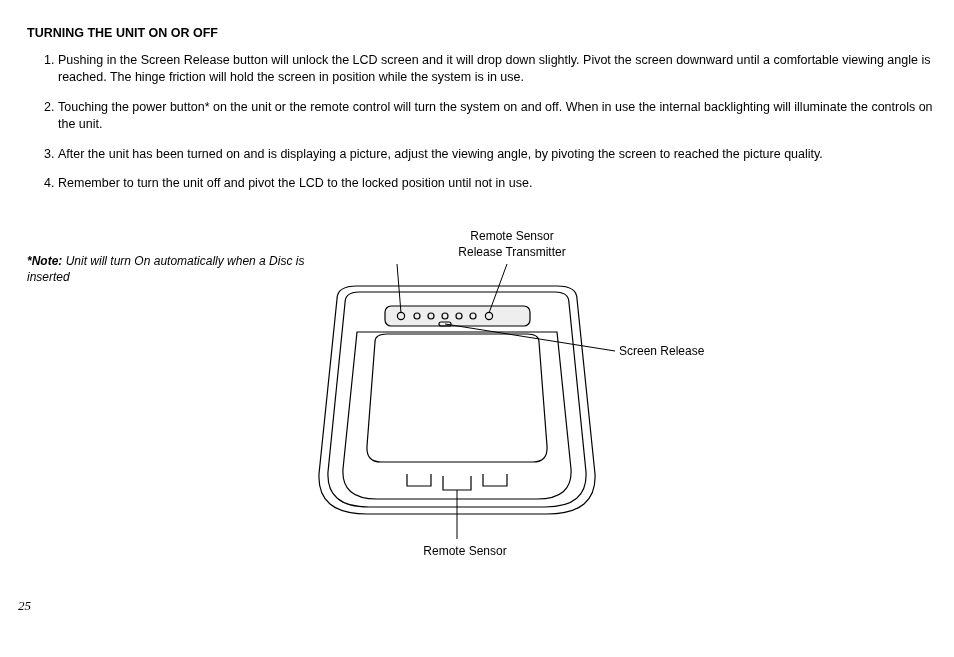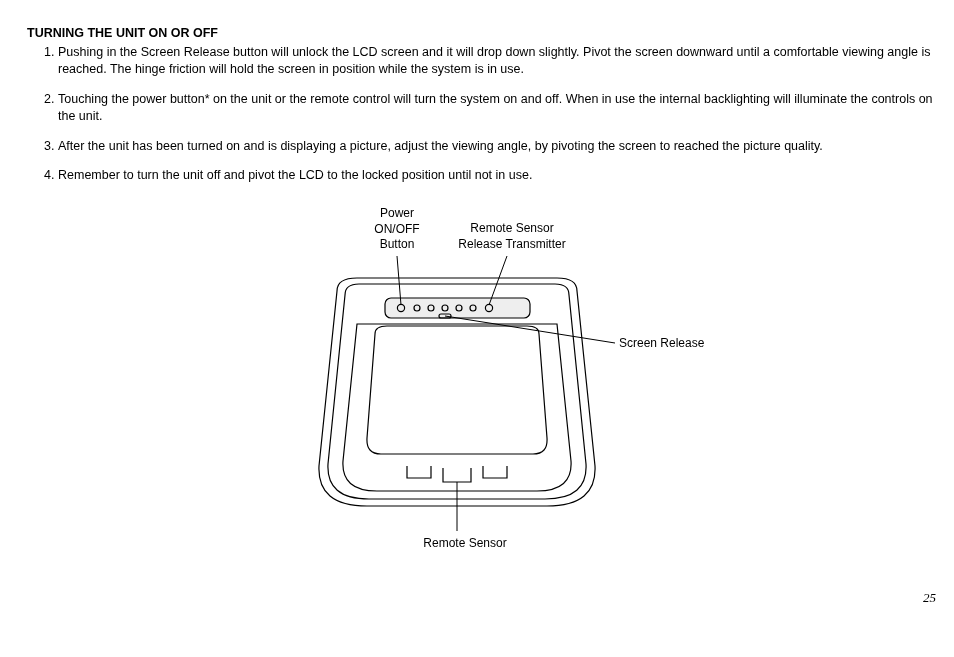--- a/index.html
+++ b/index.html
@@ -10,21 +10,21 @@
     padding: 26px 18px 10px 18px;
     width: 954px;
     box-sizing: border-box;
   }
   .heading {
     font-weight: bold;
     font-size: 12.5px;
     margin: 0 0 4px 9px;
   }
   ol {
-    margin: 4px 0 0 18px;
+    margin: 12px 0 0 18px;
     padding-left: 22px;
   }
   ol li {
     margin-bottom: 13px;
     line-height: 1.35;
   }
   .figure-area {
     position: relative;
     width: 900px;
     height: 380px;
@@ -46,21 +46,21 @@
     font-weight: normal;
   }
   .label {
     position: absolute;
     font-size: 12px;
     line-height: 1.3;
     text-align: center;
   }
   .label.left { text-align: center; }
   .page-number {
-    text-align: right;
+    text-align: left;
     font-style: italic;
     font-family: "Times New Roman", serif;
     font-size: 13px;
     margin-top: 4px;
   }
   svg { display: block; }
 </style>
 </head>
 <body>
 
@@ -68,26 +68,25 @@
 
 <ol>
   <li>Pushing in the Screen Release button will unlock the LCD screen and it will drop down slightly. Pivot the screen downward until a comfortable viewing angle is reached. The hinge friction will hold the screen in position while the system is in use.</li>
   <li>Touching the power button* on the unit or the remote control will turn the system on and off. When in use the internal backlighting will illuminate the controls on the unit.</li>
   <li>After the unit has been turned on and is displaying a picture, adjust the viewing angle, by pivoting the screen to reached the picture quality.</li>
   <li>Remember to turn the unit off and pivot the LCD to the locked position until not in use.</li>
 </ol>
 
 <div class="figure-area">
 
+  <div class="note">
+    <span class="note-label">*Note:</span>
+    <span class="note-text">Unit will turn On automatically when a Disc is inserted</span>
+  </div>
 
-  <div class="label" style="left:335px; top:0; width:70px;">
-    <div>Power</div>
-    <div>ON/OFF</div>
-    <div>Button</div>
-  </div>
 
   <div class="label" style="left:415px; top:15px; width:140px;">
     <div>Remote Sensor</div>
     <div>Release Transmitter</div>
   </div>
 
   <div class="label left" style="left:592px; top:130px;">Screen Release</div>
 
   <div class="label" style="left:378px; top:330px; width:120px;">Remote Sensor</div>
 

